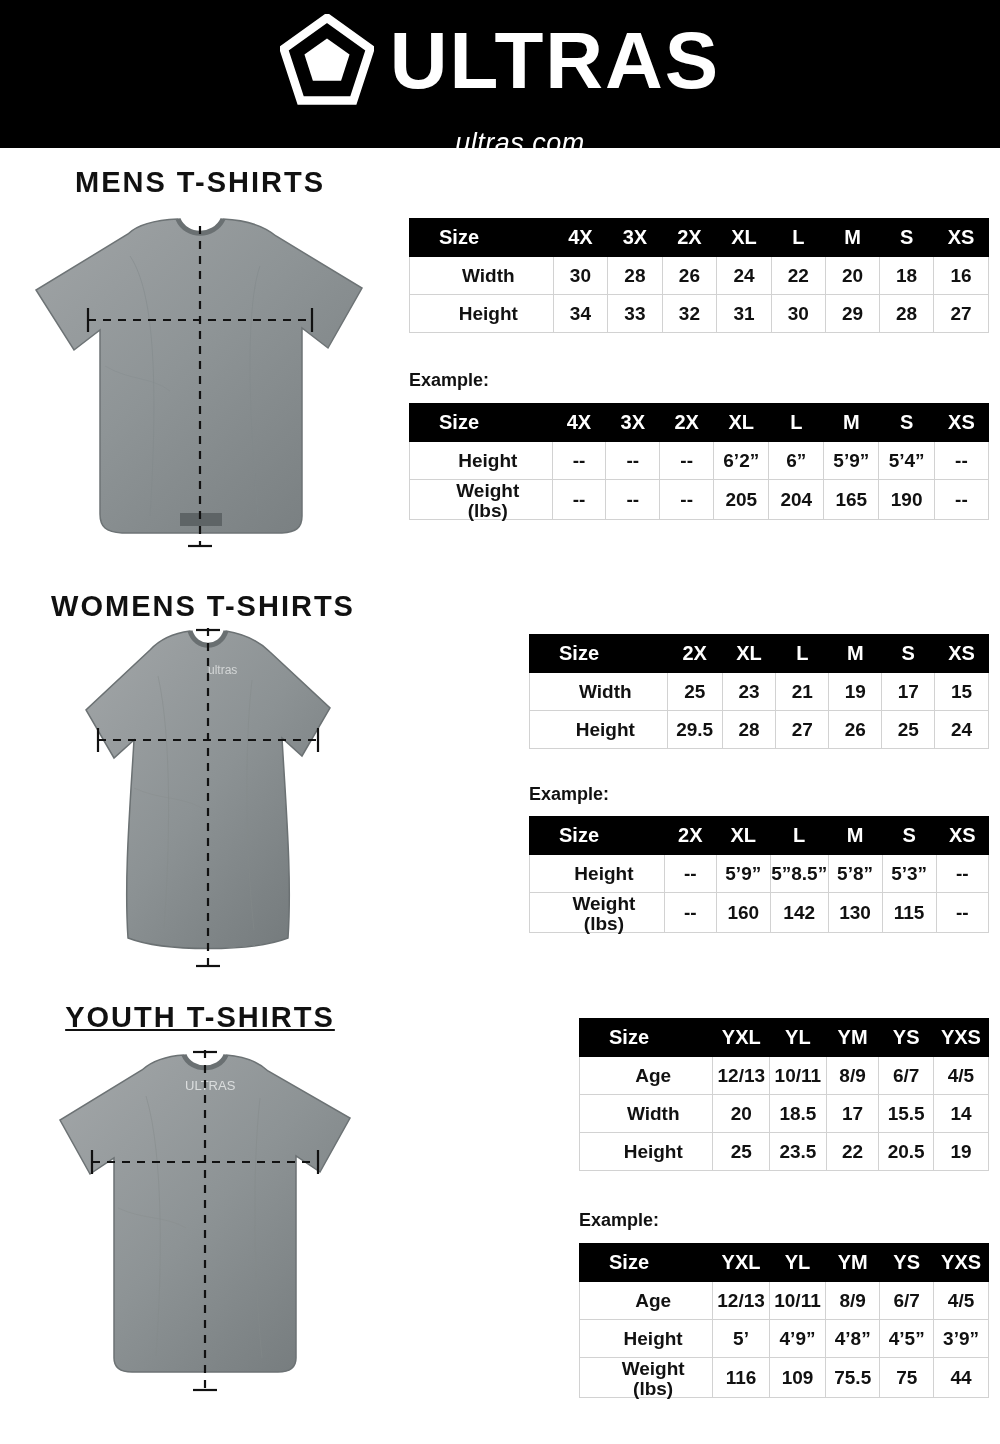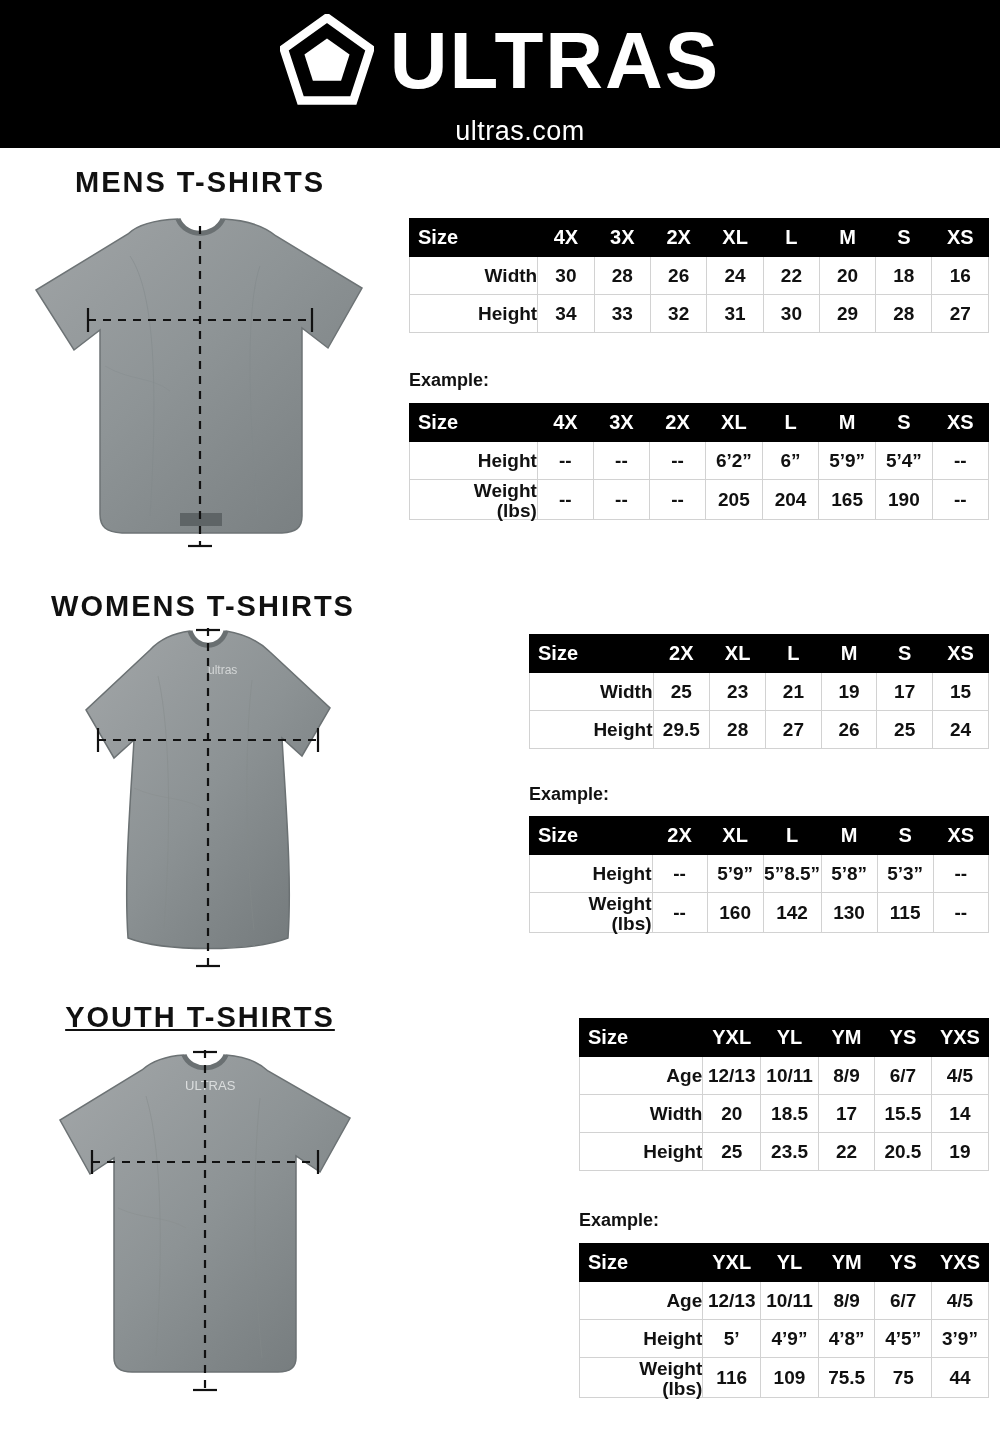--- a/index.html
+++ b/index.html
@@ -46,23 +46,24 @@
     font-size: 80px;
     font-weight: bold;
     letter-spacing: 2px;
     line-height: 80px;
     font-family: "Liberation Sans", sans-serif;
   }
   .brand-url {
     color: #fff;
     font-size: 27px;
     line-height: 30px;
-    margin-top: 8px;
+    margin-top: 20px;
     margin-left: 40px;
     letter-spacing: 0.5px;
+    font-style: italic;
   }
 
   
   .section {
     position: absolute;
     left: 0;
     width: 1000px;
   }
   .sec-mens   { top: 158px; }
   .sec-womens { top: 578px; }
@@ -100,26 +101,26 @@
     height: 37px;
     color: #111;
   }
   .tbl thead th {
     background: #000;
     color: #fff;
     border: 1px solid #000;
     font-size: 20px;
   }
   .tbl td.rowhead, .tbl th.rowhead {
-    text-align: right;
+    text-align: center;
     padding-left: 14px;
   }
   .tbl thead th.rowhead {
     text-align: left;
-    padding-left: 8px;
+    padding-left: 29px;
   }
   .sub {
     font-size: 19px;
     font-weight: bold;
     display: block;
     line-height: 17px;
   }
   .ex-label {
     font-size: 18px;
     font-weight: bold;

